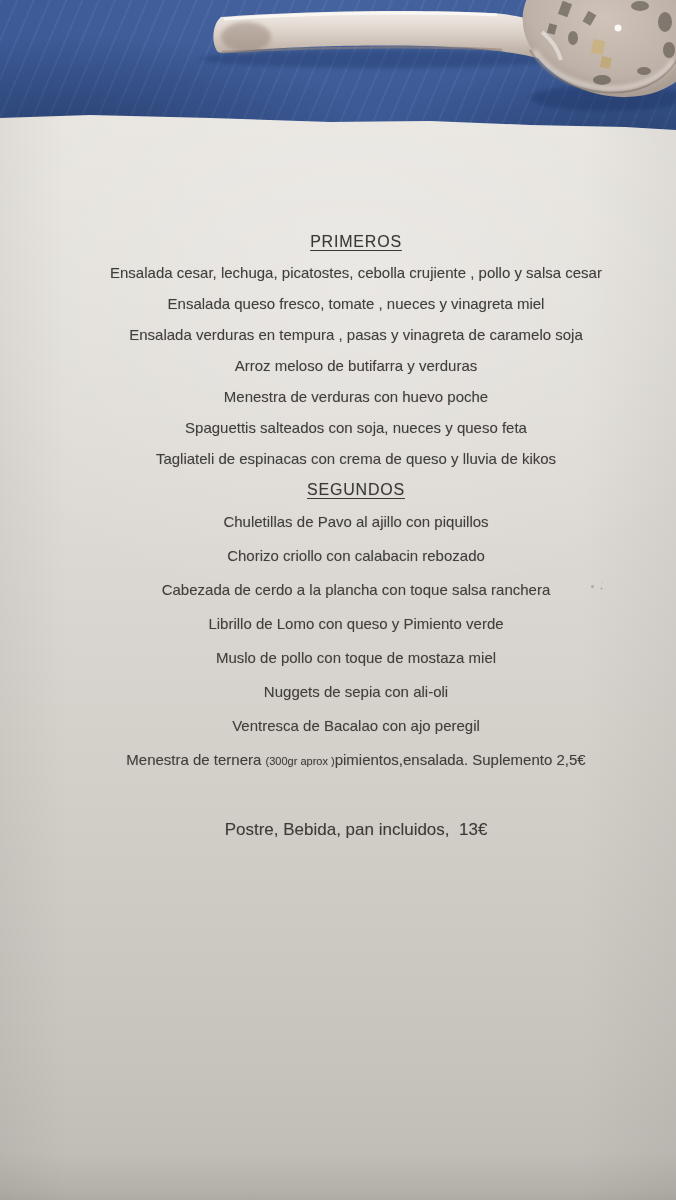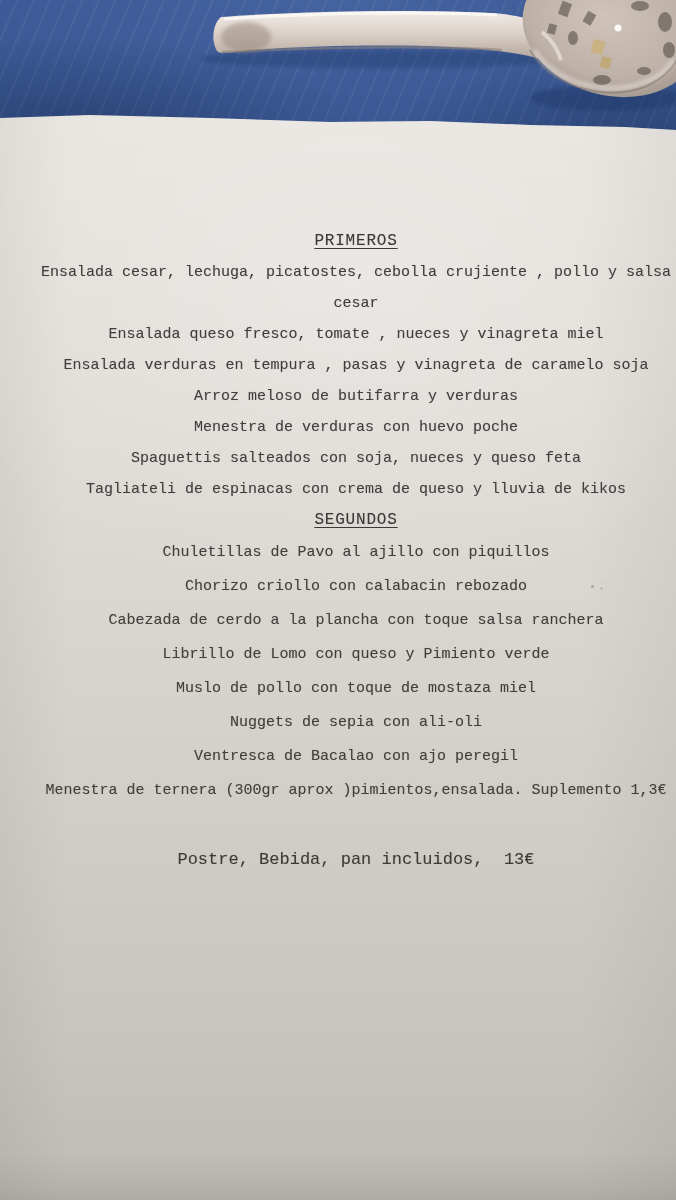--- a/index.html
+++ b/index.html
@@ -1,21 +1,21 @@
 <!DOCTYPE html>
 <html><head>
 <meta charset="utf-8">
 <style>
   html,body{margin:0;padding:0;}
   body{
     width:676px;height:1200px;overflow:hidden;
     background:#2f4c83;
     font-family:"Liberation Sans", sans-serif;
   }
-  .stage{position:relative;width:676px;height:1052px;font-family:Liberation Mono, monospace;}
+  .stage{position:relative;width:676px;height:1052px;}
 
   
   .tablecloth{
     position:absolute;top:0;left:0;width:676px;height:160px;
     background:
       radial-gradient(60% 90% at 12% 85%, rgba(14,30,62,0.35), transparent 70%),
       radial-gradient(50% 80% at 92% 90%, rgba(14,30,62,0.30), transparent 70%),
       repeating-linear-gradient(113deg, rgba(255,255,255,0.05) 0 2px, rgba(255,255,255,0) 2px 15px),
       radial-gradient(130% 160% at 50% 0%, #45639f 0%, #3c5995 45%, #335085 78%, #2c4878 100%);
   }
@@ -43,21 +43,21 @@
     text-align:center;transform:translateX(18px);
     color:#413f3c;
     text-shadow:0 0 1px rgba(65,63,60,0.28);
   }
   .heading{
     font-size:16px;line-height:31px;letter-spacing:0.8px;color:#3b3936;
     text-decoration:underline;text-underline-offset:3px;
   }
   .line{font-size:15px;line-height:31px;white-space:pre-wrap;}
   .line.s{line-height:34px;}
-  .small{font-size:15px;text-align:right;}
+  .small{font-size:11px;text-align:right;}
   .footer-line{
     margin-top:40px;font-size:17px;line-height:24px;white-space:pre-wrap;color:#3d3b38;
   }
 
   
   .smudge{
     position:absolute;left:591px;top:585px;width:3px;height:3px;
     background:#8a867f;border-radius:50%;opacity:0.55;
     box-shadow:9px 2px 0 -0.5px #807c75, 10px -4px 0 -1px #8a867f;
   }
@@ -139,21 +139,21 @@
       <div class="line p">Tagliateli de espinacas con crema de queso y lluvia de kikos</div>
 
       <div class="heading">SEGUNDOS</div>
       <div class="line s">Chuletillas de Pavo al ajillo con piquillos</div>
       <div class="line s">Chorizo criollo con calabacin rebozado</div>
       <div class="line s">Cabezada de cerdo a la plancha con toque salsa ranchera</div>
       <div class="line s">Librillo de Lomo con queso y Pimiento verde</div>
       <div class="line s">Muslo de pollo con toque de mostaza miel</div>
       <div class="line s">Nuggets de sepia con ali-oli</div>
       <div class="line s">Ventresca de Bacalao con ajo peregil</div>
-      <div class="line s"><span>Menestra de ternera </span><span class="small">(300gr aprox )</span><span>pimientos,ensalada. Suplemento 1,3€</span></div>
+      <div class="line s"><span>Menestra de ternera </span><span class="small">(300gr aprox )</span><span>pimientos,ensalada. Suplemento 2,5€</span></div>
 
       <div class="footer-line">Postre, Bebida, pan incluidos,  13€</div>
     </div>
 
     <div class="smudge"></div>
   </div>
 
 </div>
 
 </body></html>

